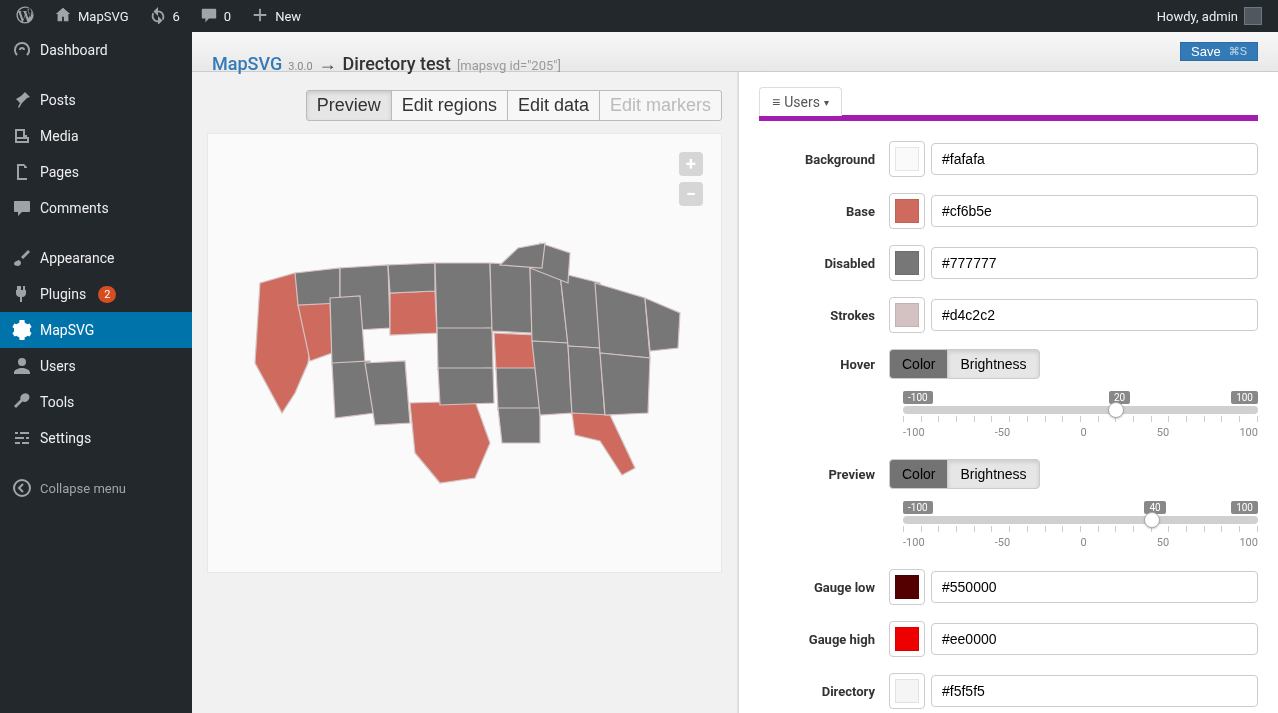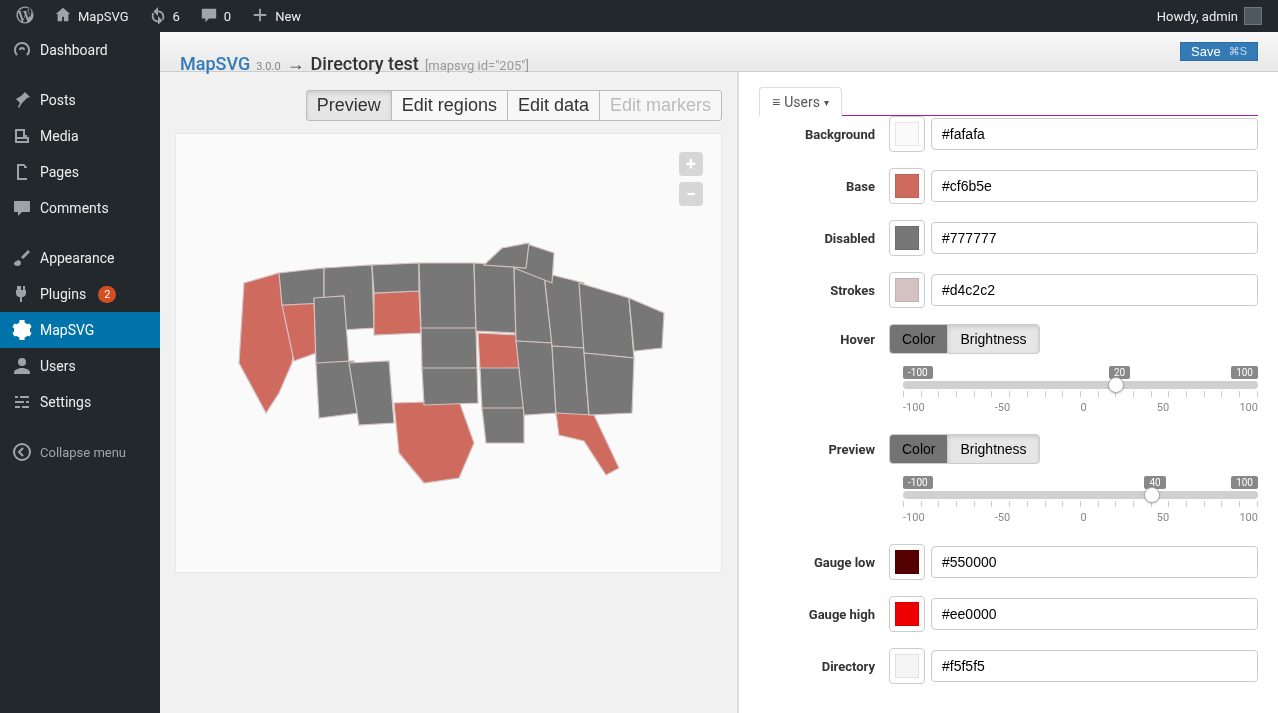--- a/index.html
+++ b/index.html
@@ -8,21 +8,21 @@
 
 .adminbar { height: 32px; background: #23282d; color: #a0a5aa; display: flex; align-items: center; padding: 0 8px; justify-content: space-between; }
 .adminbar-left, .adminbar-right { display: flex; align-items: center; gap: 4px; }
 .ab-item { display: flex; align-items: center; gap: 6px; padding: 0 8px; height: 32px; color: #eee; cursor: pointer; font-size: 13px; }
 .ab-icon svg { width: 18px; height: 18px; fill: #a0a5aa; }
 .ab-avatar { width: 18px; height: 18px; background: #50575e; border: 1px solid #6c7781; }
 
 .container { display: flex; height: calc(100vh - 32px); }
 
 
-.sidebar { width: 160px; background: #23282d; color: #eee; flex-shrink: 0; }
+.sidebar { width: 192px; background: #23282d; color: #eee; flex-shrink: 0; }
 .menu-item { display: flex; align-items: center; gap: 8px; padding: 8px 10px 8px 12px; color: #eee; cursor: pointer; font-size: 14px; position: relative; }
 .menu-item.active { background: #0073aa; color: #fff; }
 .menu-item.active::after { content: ""; position: absolute; right: -8px; top: 50%; margin-top: -8px; border: 8px solid transparent; border-right-color: #f1f1f1; }
 .menu-sep { height: 14px; }
 .m-icon { width: 20px; height: 20px; display: flex; align-items: center; justify-content: center; }
 .m-icon svg { width: 20px; height: 20px; fill: rgba(240,245,250,.6); }
 .menu-item.active .m-icon svg { fill: #fff; }
 .badge { background: #d54e21; color: #fff; border-radius: 10px; padding: 0 6px; font-size: 11px; height: 17px; line-height: 17px; margin-left: 4px;}
 .collapse-item { color: #a0a5aa; font-size: 13px; padding: 8px 12px; display: flex; align-items: center; gap: 8px; cursor: pointer;}
 
@@ -52,21 +52,21 @@
 
 .mapbox { background: #fafafa; border: 1px solid #e8e8e8; height: 440px; position: relative; display: flex; align-items: center; justify-content: center; }
 .zoom-ctrl { position: absolute; top: 18px; right: 18px; display: flex; flex-direction: column; gap: 6px; }
 .zbtn { width: 24px; height: 24px; background: #d6d6d6; border-radius: 4px; display: flex; align-items: center; justify-content: center; cursor: pointer; color: #fff; font-weight: 700; font-size: 18px; line-height: 1;}
 .map-svg { width: 450px; height: 280px; }
 .state { fill: #777; stroke: #d4c2c2; stroke-width: 1.2; }
 .state.hl { fill: #cf6b5e; }
 
 .panel-tab { display: inline-flex; align-items: center; gap: 4px; border: 1px solid #ddd; border-bottom: none; padding: 6px 12px; background: #fff; border-radius: 4px 4px 0 0; cursor: pointer; font-size: 14px; color: #555;}
 .panel-tab .caret { font-size: 10px; }
-.panel-body { border-top: 1px solid #a21caf; margin-top: -1px;}
+.panel-body { border-top: 6px solid #a21caf; padding-top: 20px; margin-top: -1px;}
 
 .form-row { display: flex; align-items: center; margin-bottom: 16px; }
 .form-label { width: 130px; text-align: right; padding-right: 14px; font-weight: 700; font-size: 13px; color: #333; }
 .form-ctrl { flex: 1; display: flex; align-items: center; }
 .swatch-wrap { border: 1px solid #ccc; border-radius: 4px; display: flex; align-items: center; padding: 5px; margin-right: 6px; background: #fff;}
 .swatch { width: 24px; height: 24px; border: 1px solid rgba(0,0,0,.08); }
 .text-input { flex: 1; border: 1px solid #ccc; border-radius: 4px; padding: 7px 10px; font-size: 14px; background: #fff; width:100%;}
 
 .toggle-grp { display: inline-flex; }
 .toggle-btn { border: 1px solid #ccc; background: #737373; padding: 6px 12px; font-size: 14px; cursor: pointer; margin-left: -1px; }
@@ -198,20 +198,28 @@
         </span>
         <span>MapSVG</span>
       </div>
     <div class="menu-item">
         <span class="m-icon">
           <svg viewBox="0 0 20 20">
             <path d="M10 10a4 4 0 100-8 4 4 0 000 8zm0 2c-3 0-8 1.5-8 4.5V18h16v-1.5c0-3-5-4.5-8-4.5z"></path>
           </svg>
         </span>
         <span>Users</span>
+      </div>
+    <div class="menu-item">
+        <span class="m-icon">
+          <svg viewBox="0 0 20 20">
+            <path d="M17 3a5 5 0 01-6.53 6.53L4 16l-2-2 6.47-6.47A5 5 0 0117 3z"></path>
+          </svg>
+        </span>
+        <span>Tools</span>
       </div>
     <div class="menu-item">
         <span class="m-icon">
           <svg viewBox="0 0 20 20">
             <path d="M3 4h3v2H3zm5 0h9v2H8zM3 9h9v2H3zm11 0h3v2h-3zM3 14h5v2H3zm7 0h7v2h-7z"></path>
           </svg>
         </span>
         <span>Settings</span>
       </div>
     <div class="menu-sep"></div>

